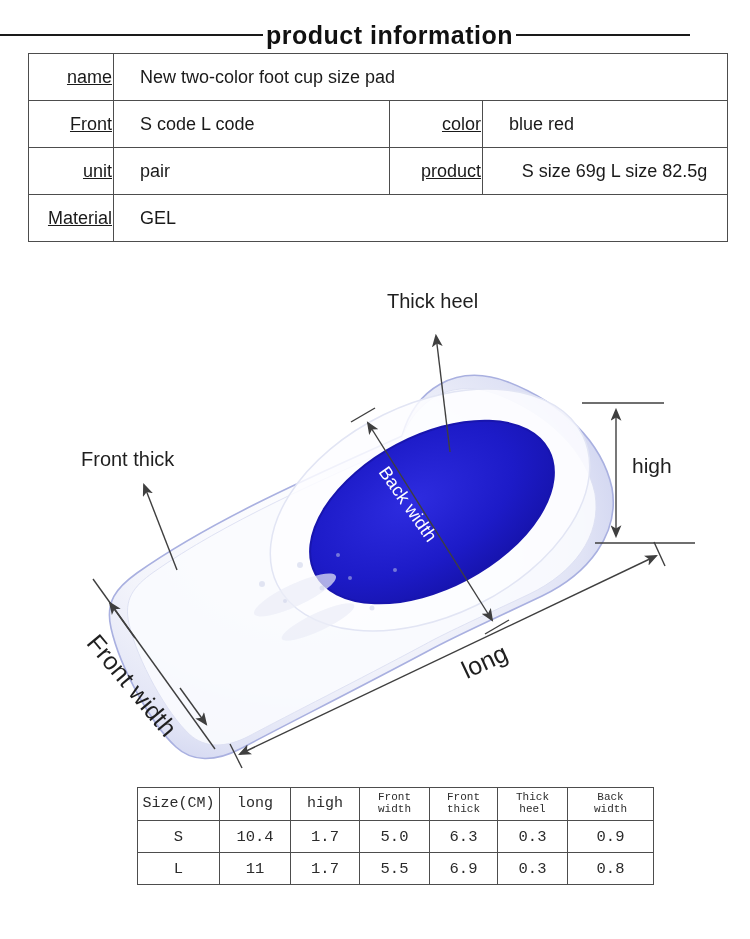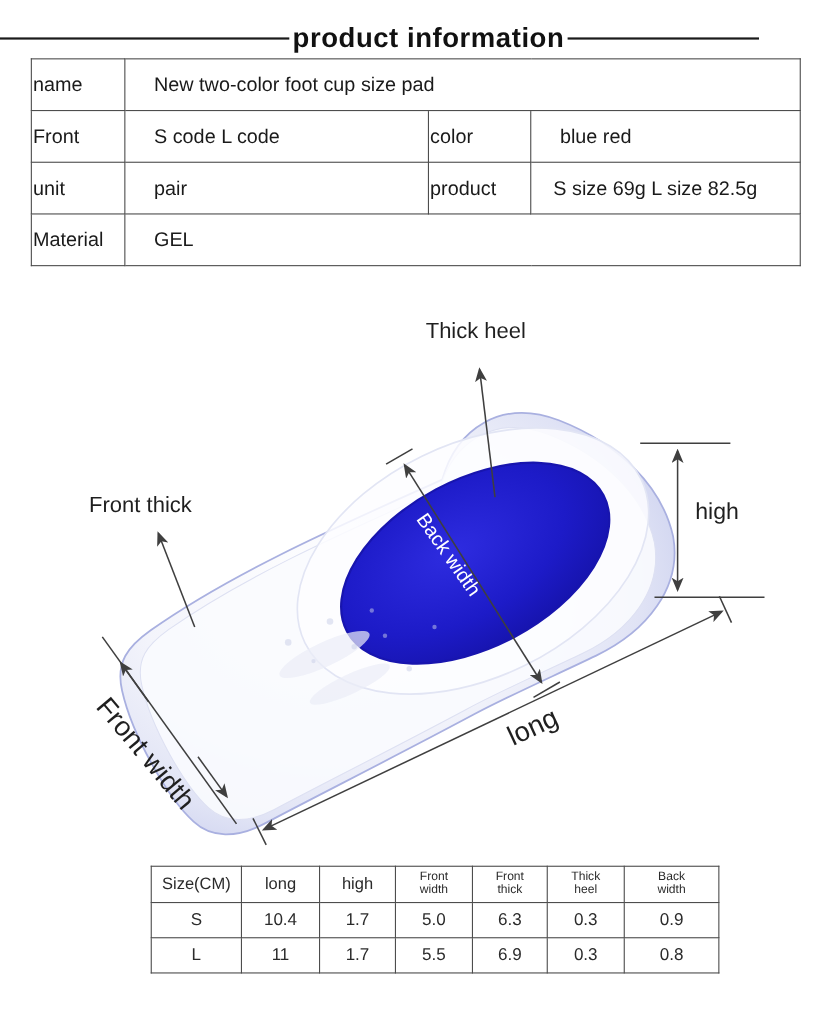--- a/index.html
+++ b/index.html
@@ -13,35 +13,35 @@
   .title-line{border-top:2px solid #1a1a1a;height:0;}
   .title-line.left{width:263px;}
   .title-line.right{flex:1;margin-right:4px;}
   .page-title{font-size:25px;font-weight:700;letter-spacing:0.5px;
     padding:0 3px;white-space:nowrap;color:#111;}
   
   table{border-collapse:collapse;table-layout:fixed;}
   .info-table{position:absolute;left:28px;top:53px;width:699px;}
   .info-table td{border:1.5px solid #4d4d4d;font-size:18px;height:44px;
     overflow:hidden;white-space:nowrap;}
-  .info-table td.lbl{text-align:left;}
+  .info-table td.lbl{text-align:right;text-decoration:underline;}
   .info-table td.val{padding-left:26px;}
-  .info-table td.val-tight{padding-left:20px;}
+  .info-table td.val-tight{padding-left:20px;text-align:center;}
   
   .figure{position:absolute;left:0;top:270px;width:750px;height:510px;}
   .figure svg{position:absolute;left:0;top:0;}
   .anno{position:absolute;white-space:nowrap;color:#1f1f1f;}
   .anno.thick-heel{left:387px;top:20px;font-size:20px;}
   .anno.front-thick{left:81px;top:178px;font-size:20px;}
   .anno.high{left:632px;top:184px;font-size:21px;}
   .anno.long{left:461px;top:377px;font-size:25px;transform:rotate(-25deg);}
   .anno.front-width{left:70px;top:401px;font-size:25px;transform:rotate(50deg);}
   .anno.back-width{left:364px;top:224px;font-size:18px;color:#ffffff;transform:rotate(55deg);}
   
-  .size-table{position:absolute;left:137px;top:787px;width:516px;}
+  .size-table{position:absolute;left:137px;top:787px;width:516px;font-family:Liberation Mono, monospace;}
   .size-table th,.size-table td{border:1.5px solid #4d4d4d;text-align:center;
     font-weight:400;color:#2b2b2b;}
   .size-table th{height:30px;font-size:15px;white-space:pre-line;line-height:1.05;}
   .size-table th.small{font-size:11px;}
   .size-table td{height:29px;font-size:15.5px;}
 </style>
 </head>
 <body>
 
 <div class="title-bar">

